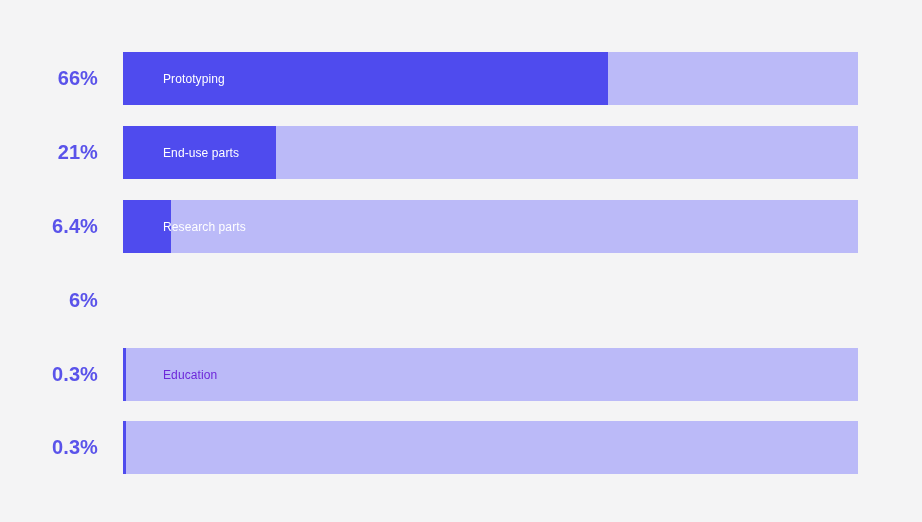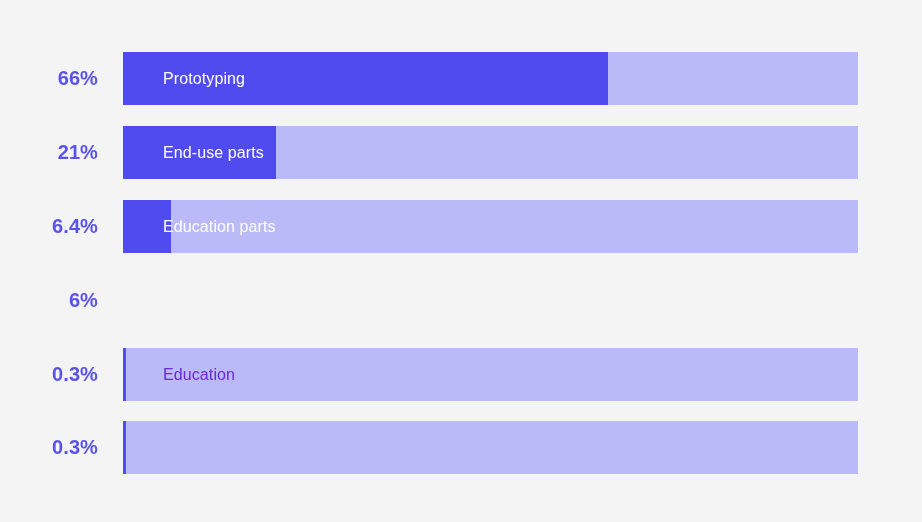--- a/index.html
+++ b/index.html
@@ -58,21 +58,21 @@
     height: 53px;
     background: #4f4bee;
   }
   .bar-name {
     position: absolute;
     left: 40px;
     top: 0;
     height: 53px;
     display: flex;
     align-items: center;
-    font-size: 16px;
+    font-size: 12px;
     font-weight: 400;
     letter-spacing: 0.1px;
     white-space: nowrap;
     font-family: "Liberation Sans", sans-serif;
     z-index: 2;
   }
   .bar-name.on-fill {
     color: #ffffff;
   }
   .bar-name.on-track {
@@ -95,21 +95,21 @@
         <div class="pct-label">21%</div>
         <div class="bar-track">
           <div class="bar-fill" style="width: 153px;"></div>
           <div class="bar-name on-fill">End-use parts</div>
         </div>
       </div>
       <div class="bar-row" style="top: 200px;">
         <div class="pct-label">6.4%</div>
         <div class="bar-track">
           <div class="bar-fill" style="width: 48px;"></div>
-          <div class="bar-name on-fill">Education parts</div>
+          <div class="bar-name on-fill">Research parts</div>
         </div>
       </div>
       <div class="bar-row" style="top: 274px;">
         <div class="pct-label">6%</div>
       </div>
       <div class="bar-row" style="top: 348px;">
         <div class="pct-label">0.3%</div>
         <div class="bar-track">
           <div class="bar-fill" style="width: 3px;"></div>
           <div class="bar-name on-track">Education</div>

